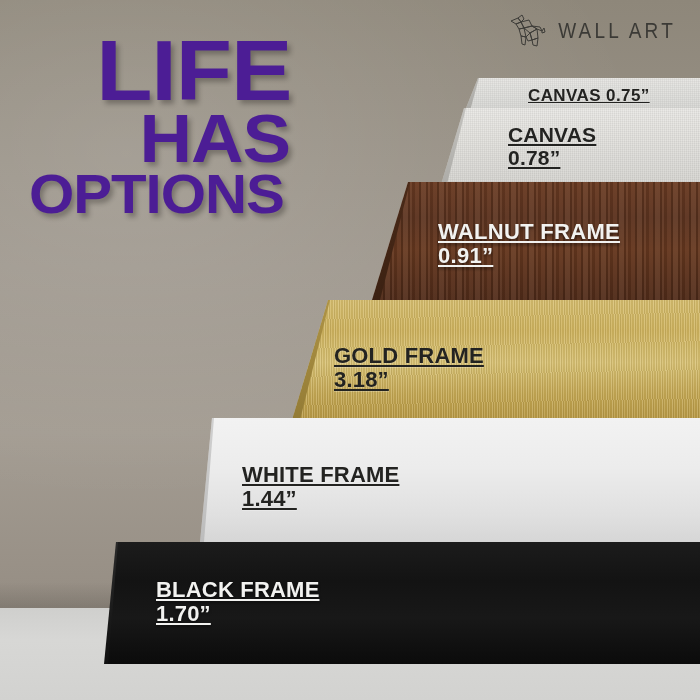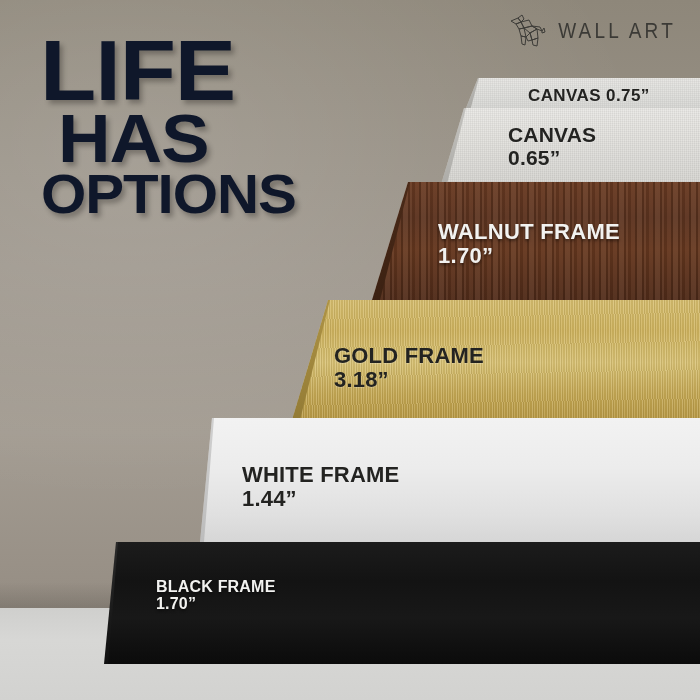--- a/index.html
+++ b/index.html
@@ -23,26 +23,27 @@
     background:linear-gradient(180deg,#cfcfcd 0%, #d7d7d5 35%, #d2d2d0 100%);
   }
   #floor-shade {
     position:absolute; left:0; bottom:92px; width:100%; height:26px;
     background:linear-gradient(180deg, rgba(40,38,34,0) 0%, rgba(40,38,34,0.18) 100%);
     pointer-events:none;
   }
 
   
   #headline {
-    position:absolute; left:40px; top:36px; z-index:40;
-    color:#0f172a;
+    position:absolute; left:28px; top:36px; z-index:40;
+    color:#4c1d95;
     font-weight:bold;
     letter-spacing:-1px;
     text-shadow:3px 4px 5px rgba(30,28,24,0.33);
     line-height:0.80;
+    text-align:right;
   }
   #headline .l1 { font-size:86px; display:block; transform:scaleX(1.07); transform-origin:left; }
   #headline .l2 { font-size:68px; display:block; margin-left:18px; margin-top:6px; transform:scaleX(1.07); transform-origin:left;}
   #headline .l3 { font-size:56px; display:block; margin-left:1px; margin-top:7px; transform:scaleX(1.04); transform-origin:left;}
 
   
   #brand {
     position:absolute; right:24px; top:14px; z-index:45;
     display:flex; align-items:center; gap:10px;
   }
@@ -56,20 +57,21 @@
   #stack { position:absolute; inset:0; z-index:30; }
   .slab {
     position:absolute;
     overflow:hidden;
   }
   .slab .face { position:absolute; inset:0; }
   .slab .label {
     position:absolute; z-index:6;
     font-weight:bold; line-height:1.08;
     white-space:pre-line;
+    text-decoration:underline;
   }
   .slab .side {
     position:absolute; top:0; bottom:0; left:0; z-index:5;
   }
 
   
   .tex-canvas {
     background:
       repeating-linear-gradient(90deg, rgba(0,0,0,0.035) 0 1px, rgba(255,255,255,0.03) 1px 2px),
       repeating-linear-gradient(0deg, rgba(0,0,0,0.03) 0 1px, rgba(255,255,255,0.025) 1px 2px),
@@ -150,31 +152,31 @@
     <div class="label lbl-dark" style="left:66px; top:9px; font-size:17px; letter-spacing:0.4px;">CANVAS  0.75”</div>
   </div>
 
   <div class="slab" style="left:440px; top:108px; width:282px; height:80px;
               clip-path:polygon(24px 0, 282px 0, 282px 80px, 0 80px);
               filter:drop-shadow(-4px 4px 6px rgba(40,36,30,0.40));">
     <div class="face tex-canvas2"></div>
     <div class="side" style="width:26px; clip-path:polygon(24px 0, 26px 0, 6px 80px, 0 80px);
                 background:linear-gradient(180deg,#c3c2be,#acaba7);"></div>
     <div class="label lbl-dark" style="left:68px; top:16px; font-size:21px; letter-spacing:0.2px;">CANVAS
-0.65”</div>
+0.78”</div>
   </div>
 
   <div class="slab" style="left:372px; top:182px; width:350px; height:118px;
               clip-path:polygon(36px 0, 350px 0, 350px 118px, 0 118px);
               filter:drop-shadow(-5px 4px 7px rgba(35,30,24,0.45));">
     <div class="face tex-walnut"></div>
     <div class="side" style="width:38px; clip-path:polygon(36px 0, 38px 0, 8px 118px, 0 118px);
                 background:linear-gradient(180deg,#4a2a18,#3b2112);"></div>
     <div class="label lbl-light" style="left:66px; top:38px; font-size:22px; letter-spacing:0.3px;">WALNUT FRAME
-1.70”</div>
+0.91”</div>
   </div>
 
   <div class="slab" style="left:292px; top:300px; width:430px; height:120px;
               clip-path:polygon(36px 0, 430px 0, 430px 120px, 0 120px);
               filter:drop-shadow(-5px 4px 7px rgba(35,30,24,0.42));">
     <div class="face tex-gold"></div>
     <div class="side" style="width:38px; clip-path:polygon(36px 0, 38px 0, 8px 120px, 0 120px);
                 background:linear-gradient(180deg,#ae9345,#937b35);"></div>
     <div class="label lbl-dark" style="left:42px; top:44px; font-size:22px; letter-spacing:0.2px;">GOLD FRAME
 3.18”</div>
@@ -189,17 +191,17 @@
     <div class="label lbl-dark" style="left:42px; top:45px; font-size:22px; letter-spacing:0.2px;">WHITE FRAME
 1.44”</div>
   </div>
 
   <div class="slab" style="left:104px; top:542px; width:618px; height:122px;
               clip-path:polygon(12px 0, 618px 0, 618px 122px, 0 122px);
               filter:drop-shadow(-5px 5px 9px rgba(30,28,24,0.45));">
     <div class="face tex-black"></div>
     <div class="side" style="width:14px; clip-path:polygon(12px 0, 14px 0, 4px 122px, 0 122px);
                 background:linear-gradient(180deg,#2a2a2a,#101010);"></div>
-    <div class="label lbl-light" style="left:52px; top:36px; font-size:16px; letter-spacing:0.2px;">BLACK FRAME
+    <div class="label lbl-light" style="left:52px; top:36px; font-size:22px; letter-spacing:0.2px;">BLACK FRAME
 1.70”</div>
   </div>
 
 </div>
 
 </body></html>

